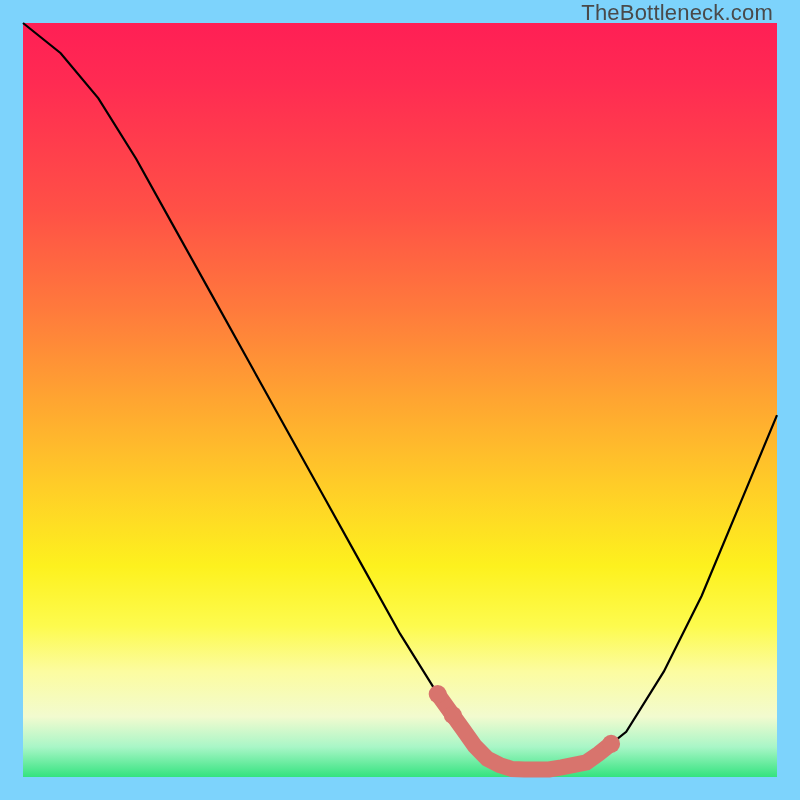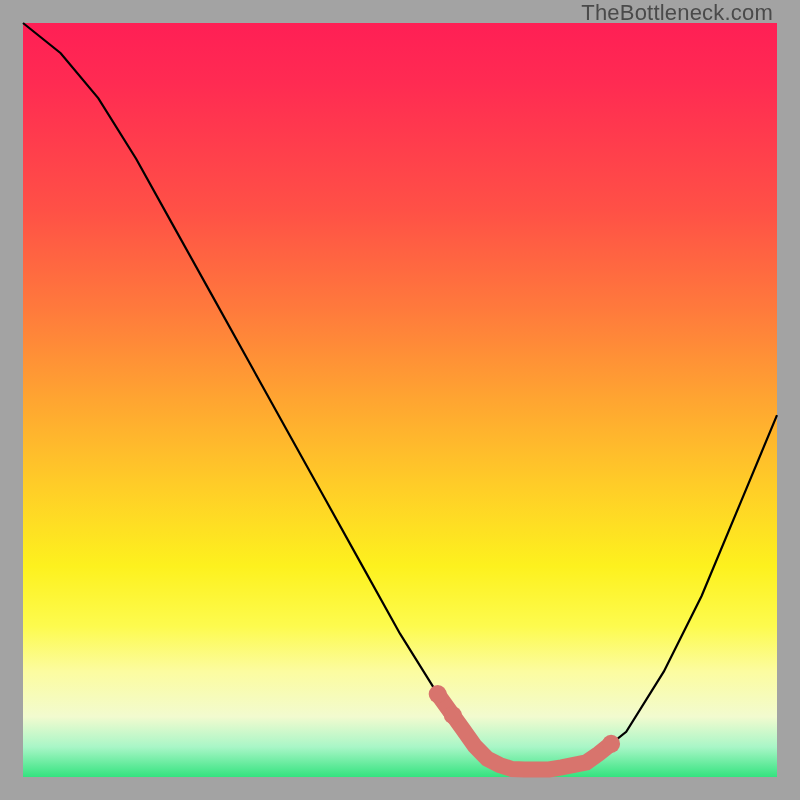--- a/index.html
+++ b/index.html
@@ -10,21 +10,21 @@
     background: #000;
     overflow: hidden;
     font-family: Arial, Helvetica, sans-serif;
   }
   .frame {
     position: absolute;
     left: 0;
     top: 0;
     width: 800px;
     height: 800px;
-    background: #a3a3a3;
+    background: #7dd3fc;
   }
   .plot-area {
     position: absolute;
     left: 23px;
     top: 23px;
     width: 754px;
     height: 754px;
     
     background: linear-gradient(
       to bottom,

